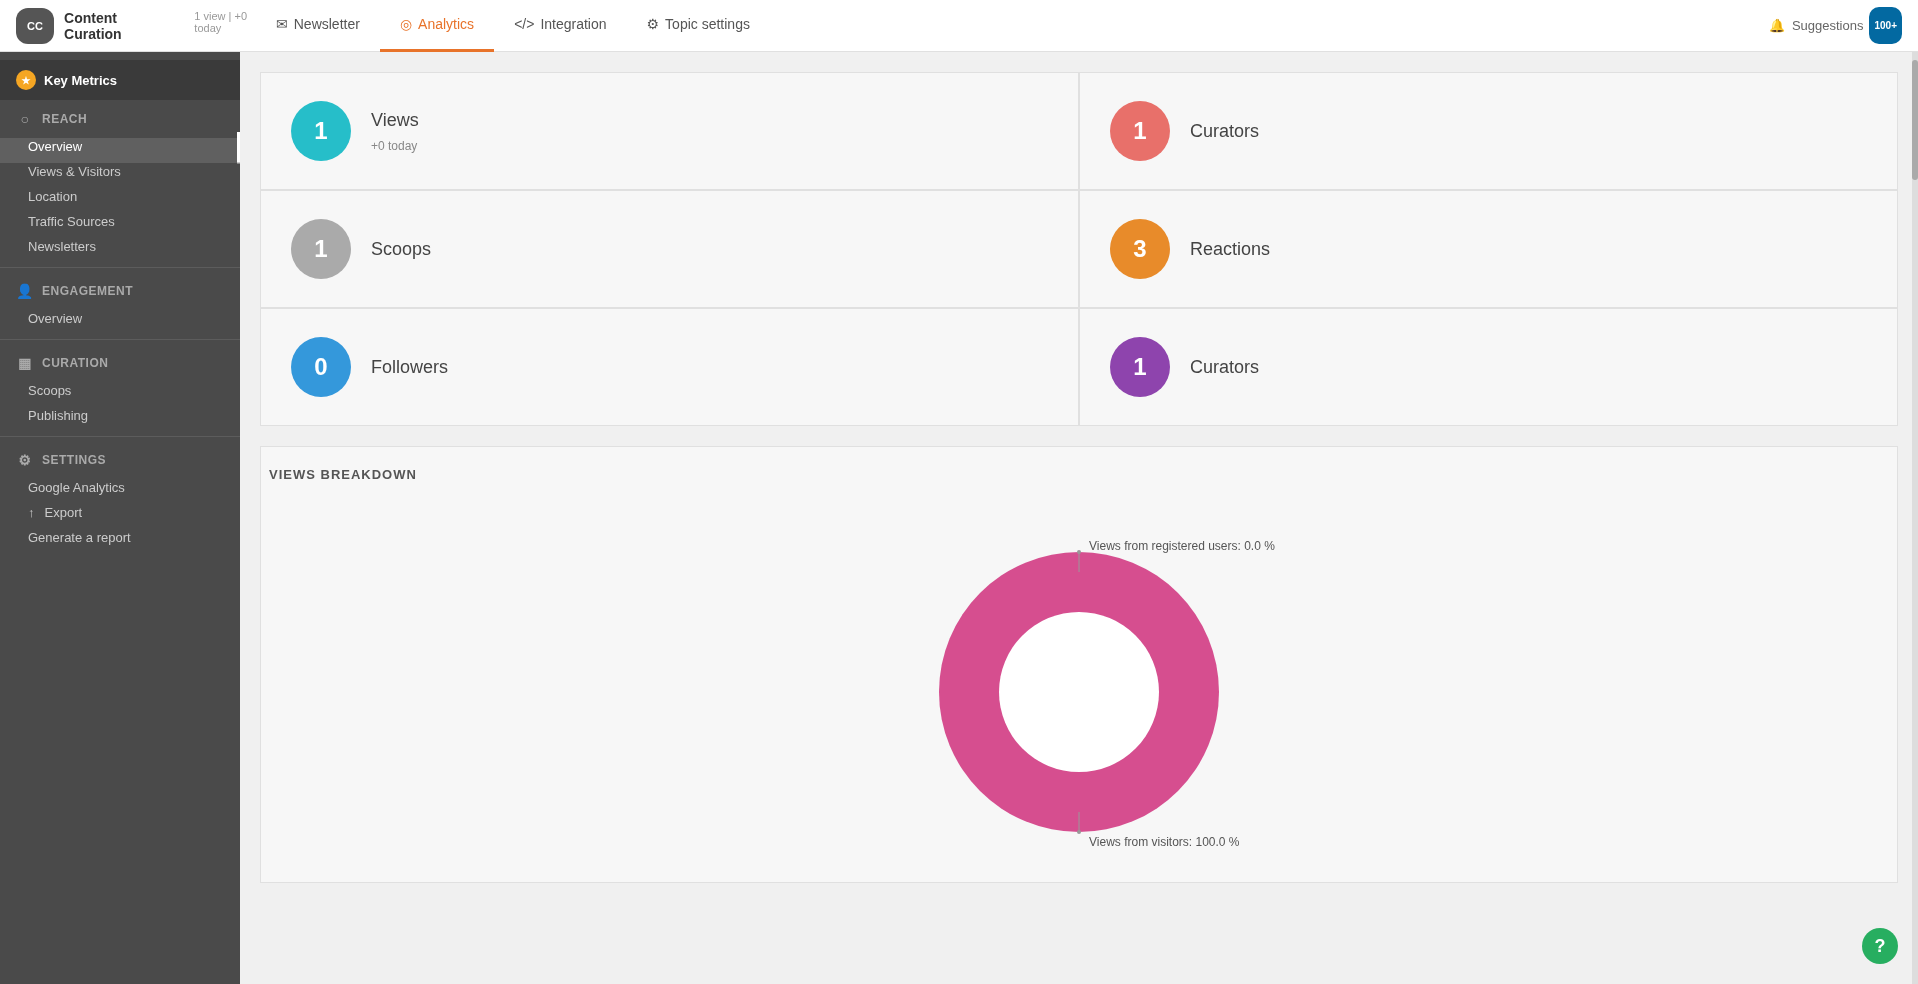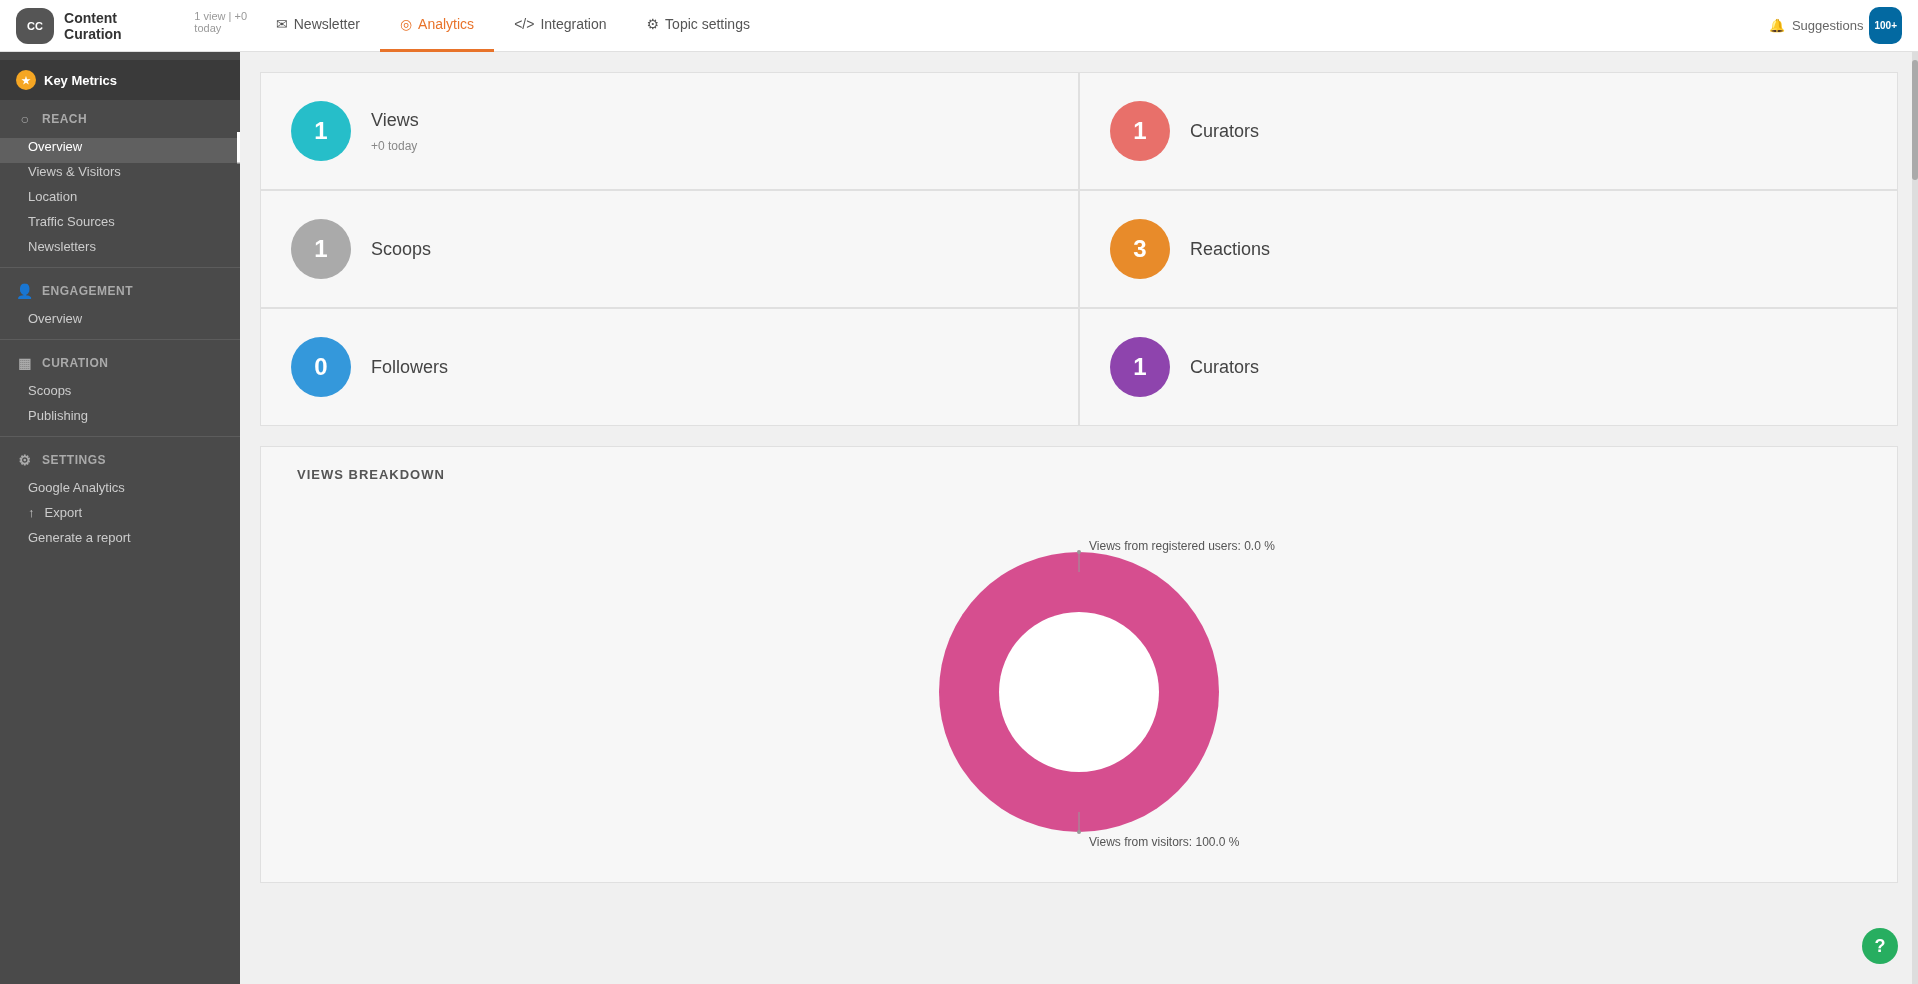--- a/index.html
+++ b/index.html
@@ -194,21 +194,21 @@
     .circle-purple { background: #8e44ad; }
 
     .metric-info { display: flex; flex-direction: column; }
     .metric-label { font-size: 18px; color: #444; font-weight: 400; }
     .metric-sub { font-size: 12px; color: #888; margin-top: 8px; }
 
     
     .breakdown-section {
       background: #f7f7f7;
       border: 1px solid #e0e0e0;
-      padding: 20px 36px;
+      padding: 20px 8px;
     }
     .breakdown-title {
       font-size: 13px;
       font-weight: 700;
       color: #555;
       text-transform: uppercase;
       letter-spacing: 1px;
       margin-bottom: 20px;
     }
 

